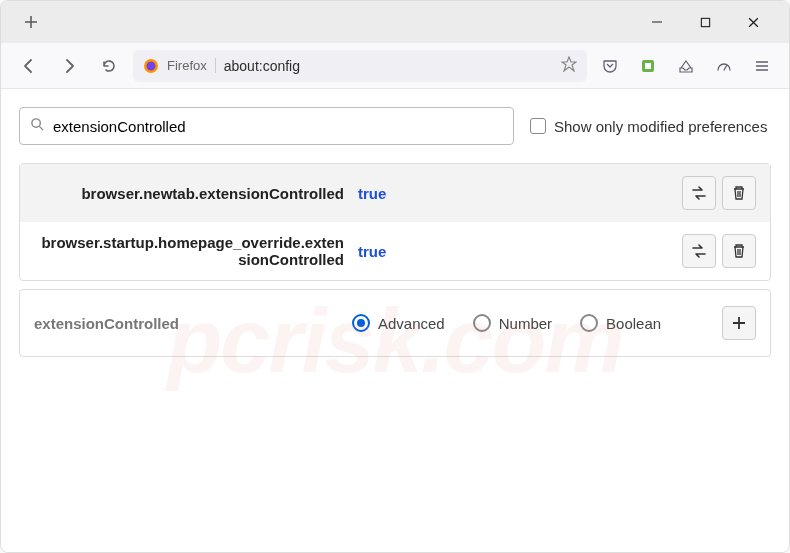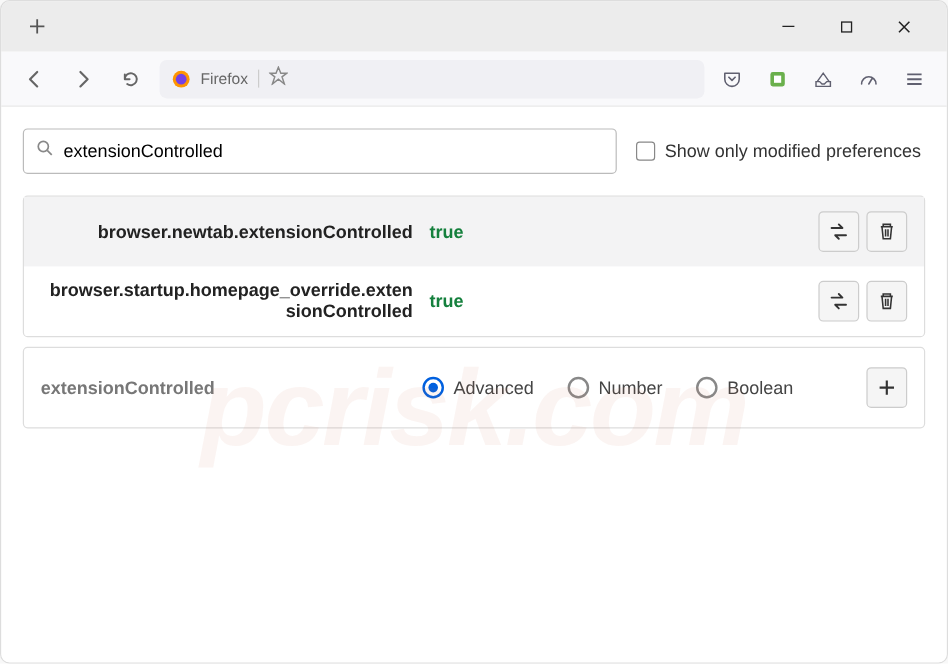--- a/index.html
+++ b/index.html
@@ -27,21 +27,21 @@
 .search-box { flex: 1; max-width: 495px; height: 38px; border: 1px solid #bbb; border-radius: 4px; display: flex; align-items: center; padding: 0 10px; gap: 8px; }
 .search-icon { color: #888; }
 .search-input { border: none; outline: none; font-size: 15px; flex: 1; background: transparent; }
 .checkbox-wrap { display: flex; align-items: center; gap: 8px; font-size: 15px; color: #333; text-align: center; }
 .checkbox { width: 16px; height: 16px; border: 1.5px solid #888; border-radius: 3px; }
 
 .pref-table { border: 1px solid #ddd; border-radius: 4px; }
 .pref-row { display: flex; align-items: center; padding: 12px 14px; gap: 14px; }
 .pref-row.striped { background: #f3f3f4; }
 .pref-name { font-size: 15px; font-weight: 700; color: #222; width: 310px; word-break: break-word; text-align: right; }
-.pref-value { font-size: 15px; font-weight: 700; color: #15803d; flex: 1; }
+.pref-value { font-size: 15px; font-weight: 700; color: #1d4ed8; flex: 1; }
 .row-actions { display: flex; gap: 6px; }
 .action-btn { width: 34px; height: 34px; border: 1px solid #ccc; border-radius: 4px; background: #f5f5f5; display: flex; align-items: center; justify-content: center; cursor: pointer; color: #333; }
 
 .new-row { display: flex; align-items: center; padding: 16px 14px; border: 1px solid #ddd; border-top: none; border-radius: 0 0 4px 4px; gap: 8px; }
 .new-name { font-size: 15px; font-weight: 700; color: #777; width: 310px; }
 .radio-group { display: flex; gap: 28px; flex: 1; }
 .radio-opt { display: flex; align-items: center; gap: 8px; font-size: 15px; color: #444; }
 .radio { width: 18px; height: 18px; border: 2px solid #888; border-radius: 50%; display: flex; align-items: center; justify-content: center; }
 .radio.selected { border-color: #0060df; }
 .radio.selected::after { content: ''; width: 8px; height: 8px; background: #0060df; border-radius: 50%; }
@@ -91,20 +91,21 @@
       <svg width="16" height="16" viewBox="0 0 16 16">
         <path d="M3 8 a5 5 0 1 1 2 4 M3 8 L3 4 M3 8 L7 8" stroke="currentColor" stroke-width="1.6" fill="none" stroke-linecap="round"></path>
       </svg>
     </div>
   <div class="addressbar">
     <svg class="brand-icon" viewBox="0 0 16 16">
         <circle cx="8" cy="8" r="7" fill="#ff9500"></circle>
         <circle cx="8" cy="8" r="4.5" fill="#7542e5"></circle>
       </svg>
     <span class="brand-label">Firefox</span>
+    <span class="url-text">about:config</span>
     <span class="star-icon"><svg width="16" height="16" viewBox="0 0 16 16">
           <path d="M8 1 L10 6 L15 6 L11 9 L13 15 L8 11 L3 15 L5 9 L1 6 L6 6 Z" stroke="currentColor" stroke-width="1.2" fill="none"></path>
         </svg></span>
   </div>
   <div class="toolbar-icon">
       <svg width="16" height="16" viewBox="0 0 16 16">
         <path d="M2 3 L14 3 L14 8 A6 6 0 0 1 2 8 Z M5 6 L8 9 L11 6" stroke="currentColor" stroke-width="1.3" fill="none" stroke-linejoin="round"></path>
       </svg>
     </div>
   <div class="toolbar-icon">

